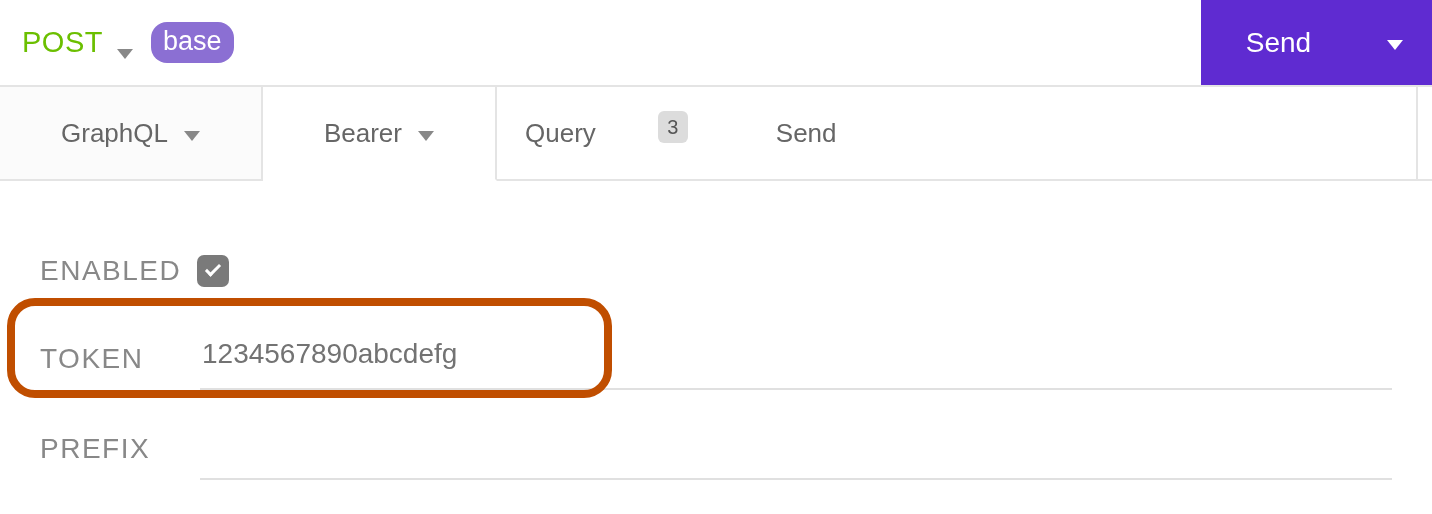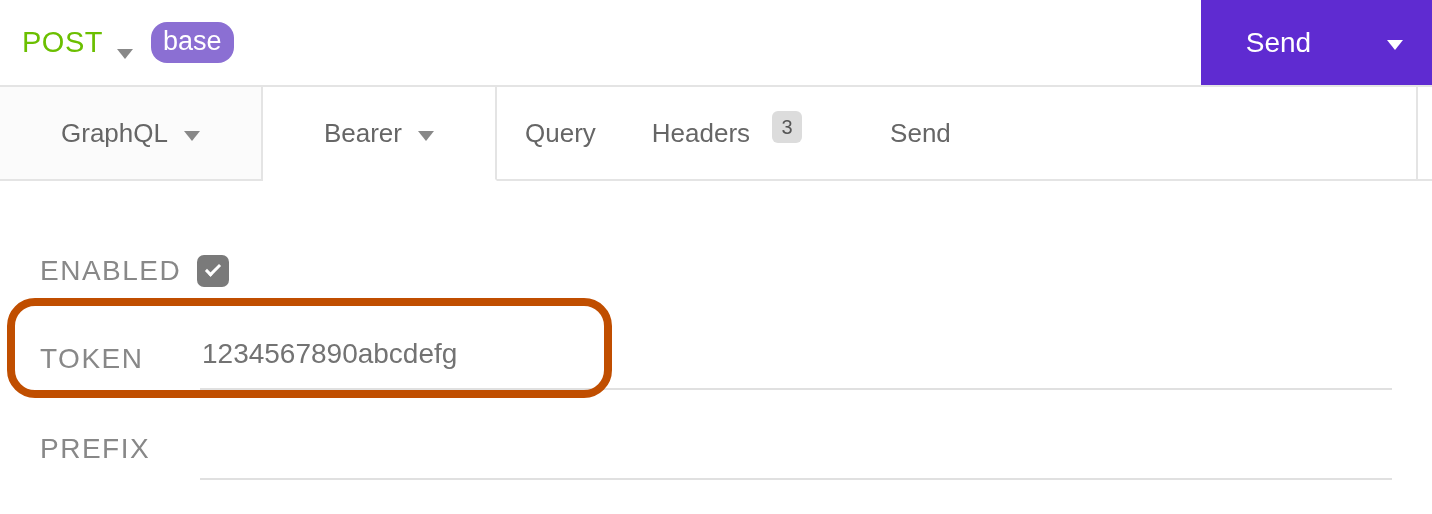--- a/index.html
+++ b/index.html
@@ -215,21 +215,20 @@
       <span class="caret"></span>
     </div>
     <div class="tab active">
       <span>Bearer</span>
       <span class="caret"></span>
     </div>
     <div class="tab plain">
       <span>Query</span>
     </div>
     <div class="tab plain">
-      <span>Headers</span>
       <span class="badge">3</span>
     </div>
     <div class="tab plain" style="padding-left:60px">
       <span>Send</span>
     </div>
     <div class="tab-end"></div>
   </div>
 
   <div class="form">
 

